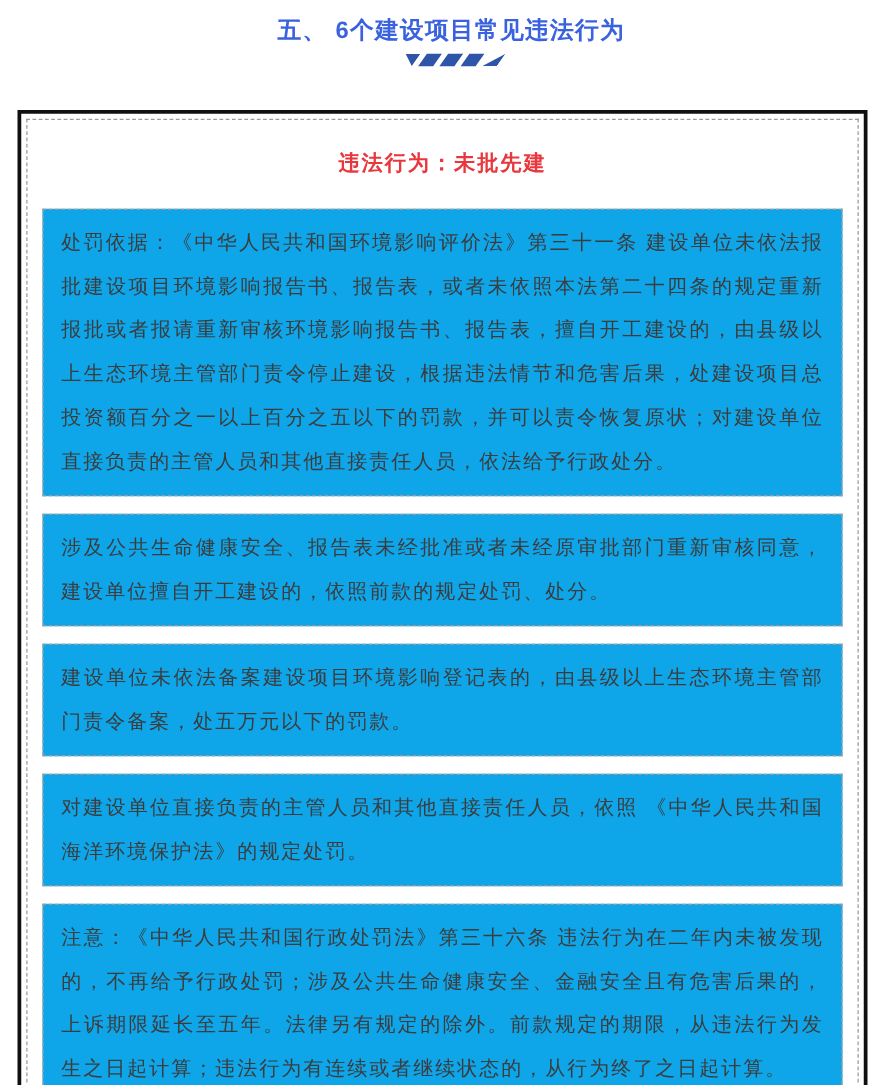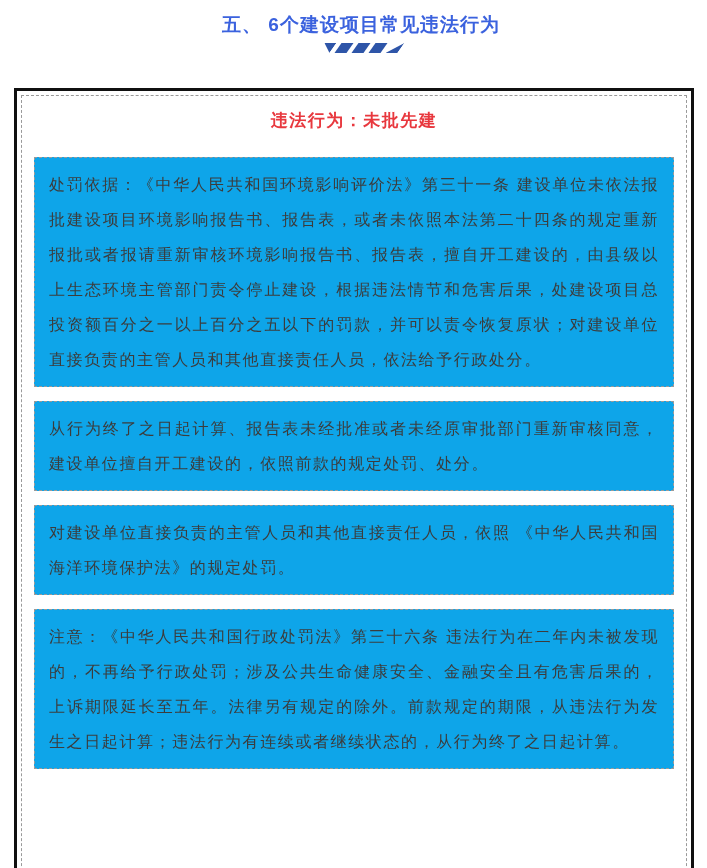--- a/index.html
+++ b/index.html
@@ -59,21 +59,21 @@
     inset:4px;
     border:1px dashed var(--border-dash);
     padding:16px 12px 0 12px;
   }
   .panel-header{
     text-align:center;
     color:var(--header-red);
     font-weight:bold;
     font-size:17px;
     letter-spacing:1.5px;
-    margin-top:0;
+    margin-top:10px;
     margin-bottom:28px;
     line-height:1;
   }
   .law-block{
     border:1px dashed var(--border-dash);
     padding:9px 14px;
     margin-bottom:14px;
     font-size:16px;
     color:var(--body-text);
     line-height:35px;
@@ -99,22 +99,23 @@
     <span class="stripe tail"></span>
   </div>
 
   <div class="panel">
     <div class="panel-inner">
 
       <div class="panel-header">违法行为：未批先建</div>
 
       <div class="law-block">处罚依据：《中华人民共和国环境影响评价法》第三十一条 建设单位未依法报批建设项目环境影响报告书、报告表，或者未依照本法第二十四条的规定重新报批或者报请重新审核环境影响报告书、报告表，擅自开工建设的，由县级以上生态环境主管部门责令停止建设，根据违法情节和危害后果，处建设项目总投资额百分之一以上百分之五以下的罚款，并可以责令恢复原状；对建设单位直接负责的主管人员和其他直接责任人员，依法给予行政处分。</div>
 
-      <div class="law-block">从行为终了之日起计算、报告表未经批准或者未经原审批部门重新审核同意，建设单位擅自开工建设的，依照前款的规定处罚、处分。</div>
+      <div class="law-block">涉及公共生命健康安全、报告表未经批准或者未经原审批部门重新审核同意，建设单位擅自开工建设的，依照前款的规定处罚、处分。</div>
 
+      <div class="law-block">建设单位未依法备案建设项目环境影响登记表的，由县级以上生态环境主管部门责令备案，处五万元以下的罚款。</div>
 
       <div class="law-block">对建设单位直接负责的主管人员和其他直接责任人员，依照 《中华人民共和国海洋环境保护法》的规定处罚。</div>
 
       <div class="law-block">注意：《中华人民共和国行政处罚法》第三十六条 违法行为在二年内未被发现的，不再给予行政处罚；涉及公共生命健康安全、金融安全且有危害后果的，上诉期限延长至五年。法律另有规定的除外。前款规定的期限，从违法行为发生之日起计算；违法行为有连续或者继续状态的，从行为终了之日起计算。</div>
 
     </div>
   </div>
 
 </div>
 

